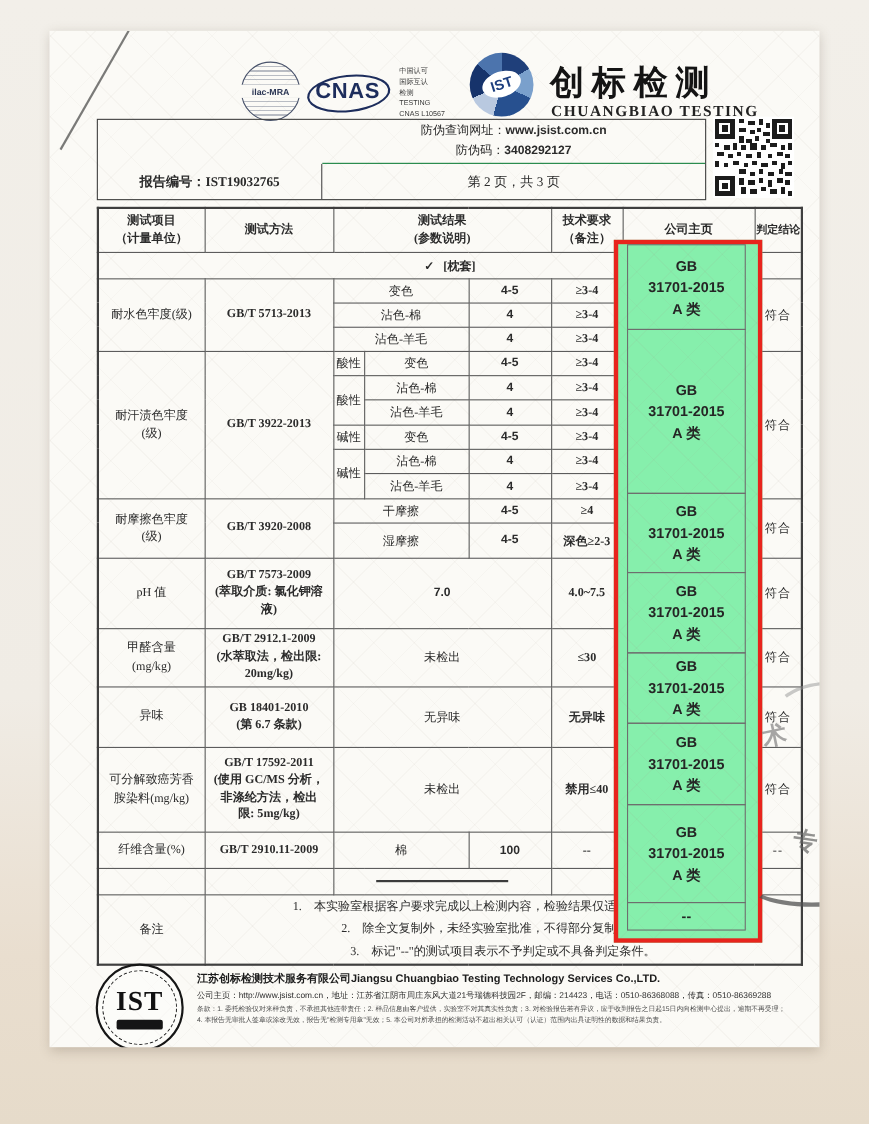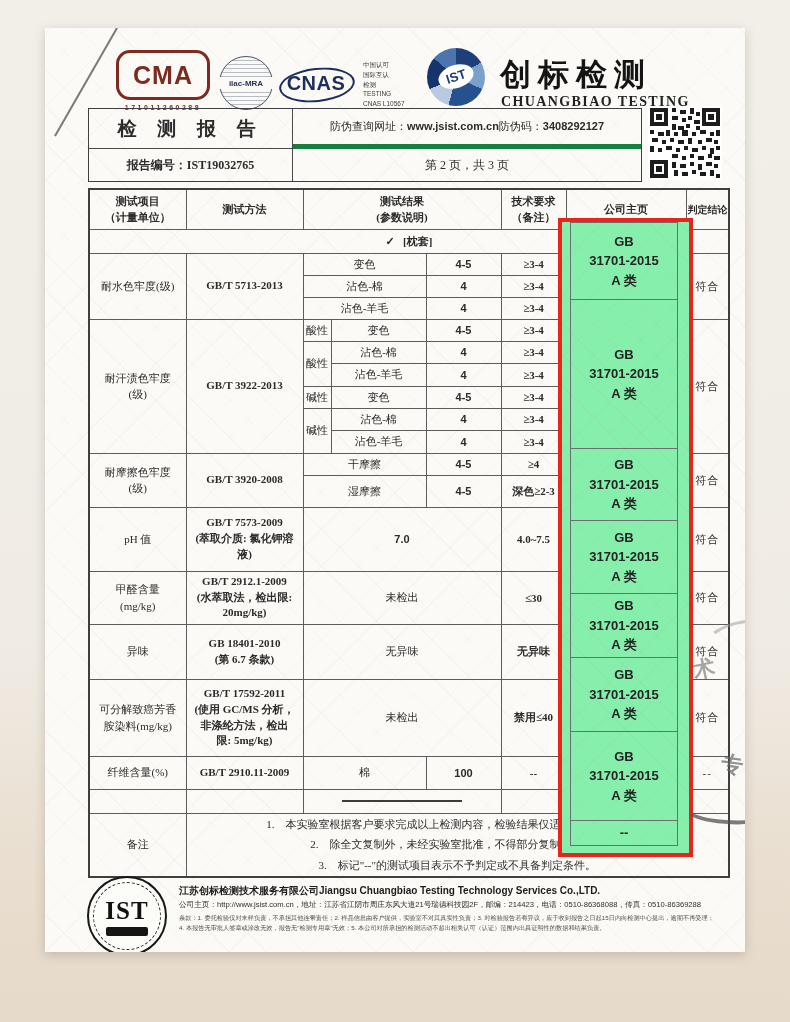--- a/index.html
+++ b/index.html
@@ -41,22 +41,22 @@
   .brand-cn{left:455px;top:26px;width:230px;font-size:31px;font-weight:bold;letter-spacing:7px;color:#141414;}
   .brand-en{left:456px;top:66px;width:230px;font-size:14px;font-weight:bold;letter-spacing:1.4px;color:#222;}
 
   
   .rhead{left:43px;top:80px;width:552px;height:72px;border:1.5px solid #3f3f3f;}
   .rhead .cell{position:absolute;box-sizing:border-box;}
   .rh-title{left:0;top:0;width:204px;height:40px;border-right:1px solid #4a4a4a;border-bottom:1px solid #4a4a4a;
     display:flex;align-items:center;justify-content:center;font-size:19px;font-weight:bold;letter-spacing:8px;}
   .rh-no{left:0;top:40px;width:204px;height:32px;border-right:1px solid #4a4a4a;
     display:flex;align-items:center;justify-content:center;font-size:12px;font-weight:bold;}
-  .rh-af{left:204px;top:0;width:348px;height:40px;border-bottom:5px solid #15803d;
-    display:flex;flex-direction:row;align-items:center;justify-content:center;font-size:11px;line-height:1.55;}
+  .rh-af{left:204px;top:0;width:348px;height:40px;border-bottom:1px solid #15803d;
+    display:flex;flex-direction:column;align-items:center;justify-content:center;font-size:11px;line-height:1.55;}
   .rh-pg{left:204px;top:40px;width:348px;height:32px;display:flex;align-items:center;justify-content:center;font-size:12px;}
   .rh-af b{font-family:"Liberation Sans",sans-serif;}
   .qr{left:603px;top:78px;width:74px;height:74px;background:#fff;}
 
   
   table.main{position:absolute;left:43px;top:160px;width:640px;border-collapse:collapse;table-layout:fixed;}
   table.main td{border:1px solid #5c5c5c;padding:0 1px;text-align:center;vertical-align:middle;
     font-size:11px;color:#2b2b2b;overflow:visible;}
   table.main{border:2px solid #3f3f3f;}
   td.hd{font-weight:600;font-size:11px;line-height:1.5;}
@@ -102,44 +102,39 @@
 </style>
 </head>
 <body>
 
 <div class="paper">
 
   <svg class="abs diag" width="90" height="115">
     <line x1="10" y1="108" x2="72" y2="0" stroke="#7a7a78" stroke-width="2"></line>
   </svg>
 
-  <div class="abs cma">
-    <div class="box">CMA</div>
-    <div class="num">171011260288</div>
-  </div>
   <div class="ilac">
     <div class="band">ilac-MRA</div>
   </div>
   <div class="abs cnas">
     <div class="ell"></div>
     <div class="txt">CNAS</div>
   </div>
   <div class="abs cnas-side pre">中国认可
 国际互认
 检测
 TESTING
 CNAS L10567</div>
   <div class="abs istlogo">
     <div class="core">IST</div>
   </div>
   <div class="abs brand-cn serif">创标检测</div>
   <div class="abs brand-en serif">CHUANGBIAO TESTING</div>
 
   <div class="abs rhead serif">
-    <div class="cell rh-title">检 测 报 告</div>
     <div class="cell rh-no">报告编号：IST19032765</div>
     <div class="cell rh-af">
       <div><span>防伪查询网址：</span><b>www.jsist.com.cn</b></div>
       <div><span>防伪码：</span><b>3408292127</b></div>
     </div>
     <div class="cell rh-pg">第 2 页，共 3 页</div>
   </div>
 
   <svg class="abs qr" style="left:603px;top:78px" width="74" height="74" viewBox="0 0 37 37" shape-rendering="crispEdges">
     <rect width="37" height="37" fill="#fff"></rect>

